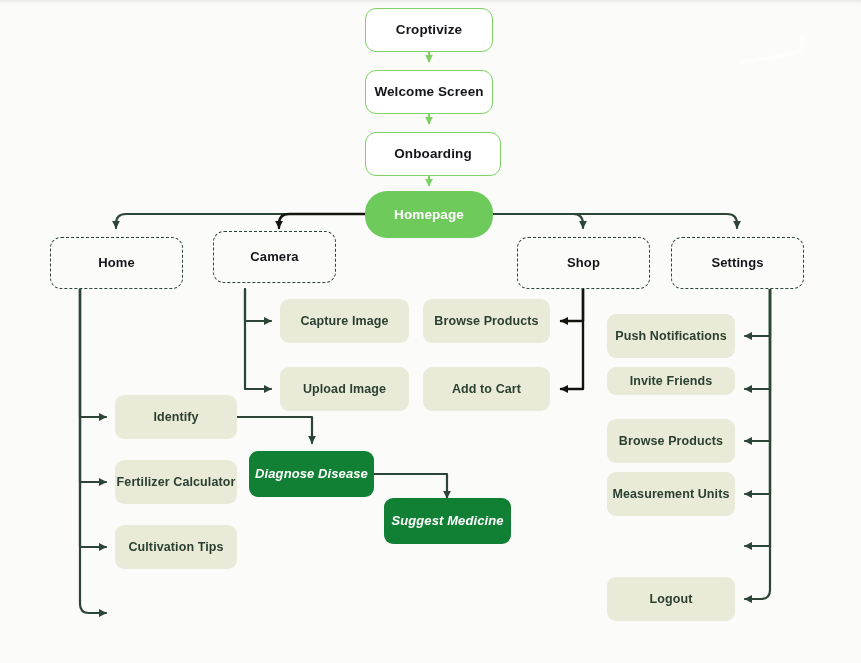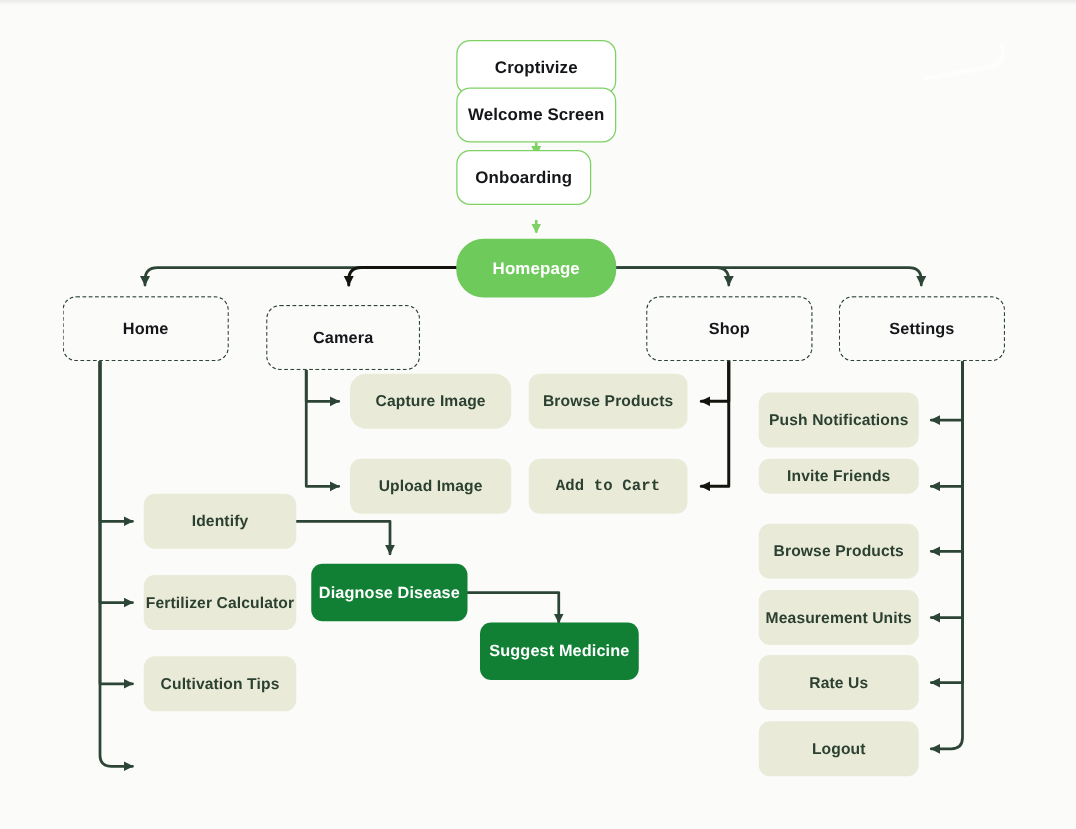--- a/index.html
+++ b/index.html
@@ -35,21 +35,21 @@
   .n-green{background:#6fca5c;border-radius:22px;color:#ffffff;font-size:13.5px;}
 
   
   .n-dashed{background:#fbfbfa;border:1.7px dashed #2d4536;border-radius:11px;
     color:#15161a;font-size:13px;}
 
   
   .n-beige{background:#e9ebd8;border-radius:9px;color:#2c4031;font-size:12.5px;}
 
   
-  .n-dark{background:#118035;border-radius:9px;color:#ffffff;font-size:13px;}
+  .n-dark{background:#118035;border-radius:9px;color:#ffffff;font-size:13px;font-style:italic;}
 </style>
 </head>
 <body>
 
 <div id="stage">
 
   <div class="top-strip"></div>
   <div class="swoosh"></div>
 
   <svg class="wires" viewBox="0 0 861 663">
@@ -101,60 +101,59 @@
 
       <path d="M770,289 L770,336 L745,336" marker-end="url(#ar-dk)"></path>
       <path d="M770,289 L770,389 L745,389" marker-end="url(#ar-dk)"></path>
       <path d="M770,289 L770,441 L745,441" marker-end="url(#ar-dk)"></path>
       <path d="M770,289 L770,494 L745,494" marker-end="url(#ar-dk)"></path>
       <path d="M770,289 L770,546 L745,546" marker-end="url(#ar-dk)"></path>
       <path d="M770,289 L770,590 Q770,599 761,599 L745,599" marker-end="url(#ar-dk)"></path>
     </g>
   </svg>
 
-  <div class="node n-outline" style="left:365px;top:8px;width:128px;height:44px;margin-top:24px;">Croptivize</div>
+  <div class="node n-outline" style="left:365px;top:8px;width:128px;height:44px;">Croptivize</div>
 
   <div class="node n-outline" style="left:365px;top:70px;width:128px;height:44px;">Welcome Screen</div>
 
-  <div class="node n-outline" style="left:365px;top:120px;width:108px;height:44px;">Onboarding</div>
+  <div class="node n-outline" style="left:365px;top:132px;width:136px;height:44px;">Onboarding</div>
 
   <div class="node n-green" style="left:365px;top:191px;width:128px;height:47px;">Homepage</div>
 
   <div class="node n-dashed" style="left:50px;top:237px;width:133px;height:52px;">Home</div>
 
-  <div class="node n-dashed" style="left:213px;top:244px;width:123px;height:52px;">Camera</div>
+  <div class="node n-dashed" style="left:213px;top:231px;width:123px;height:52px;">Camera</div>
 
   <div class="node n-dashed" style="left:517px;top:237px;width:133px;height:52px;">Shop</div>
 
   <div class="node n-dashed" style="left:671px;top:237px;width:133px;height:52px;">Settings</div>
 
-  <div class="node n-beige" style="left:280px;top:299px;width:129px;height:44px;border-radius:13px;">Capture Image</div>
+  <div class="node n-beige" style="left:280px;top:299px;width:129px;height:44px;">Capture Image</div>
 
   <div class="node n-beige" style="left:280px;top:367px;width:129px;height:44px;">Upload Image</div>
 
   <div class="node n-beige" style="left:423px;top:299px;width:127px;height:44px;">Browse Products</div>
 
-  <div class="node n-beige" style="left:423px;top:367px;width:127px;height:44px;font-family:Liberation Mono, monospace;">Add to Cart</div>
+  <div class="node n-beige" style="left:423px;top:367px;width:127px;height:44px;">Add to Cart</div>
 
   <div class="node n-beige" style="left:115px;top:395px;width:122px;height:44px;">Identify</div>
 
   <div class="node n-beige" style="left:115px;top:460px;width:122px;height:44px;">Fertilizer Calculator</div>
 
   <div class="node n-beige" style="left:115px;top:525px;width:122px;height:44px;">Cultivation Tips</div>
 
 
   <div class="node n-dark" style="left:249px;top:451px;width:125px;height:46px;">Diagnose Disease</div>
 
   <div class="node n-dark" style="left:384px;top:498px;width:127px;height:46px;">Suggest Medicine</div>
 
   <div class="node n-beige" style="left:607px;top:314px;width:128px;height:44px;">Push Notifications</div>
 
   <div class="node n-beige" style="left:607px;top:367px;width:128px;height:28px;">Invite Friends</div>
 
   <div class="node n-beige" style="left:607px;top:419px;width:128px;height:44px;">Browse Products</div>
 
   <div class="node n-beige" style="left:607px;top:472px;width:128px;height:44px;">Measurement Units</div>
 
-  <div class="node n-beige" style="left:607px;top:524px;width:128px;height:44px;">Rate Us</div>
 
   <div class="node n-beige" style="left:607px;top:577px;width:128px;height:44px;">Logout</div>
 
 </div>
 
 </body></html>

